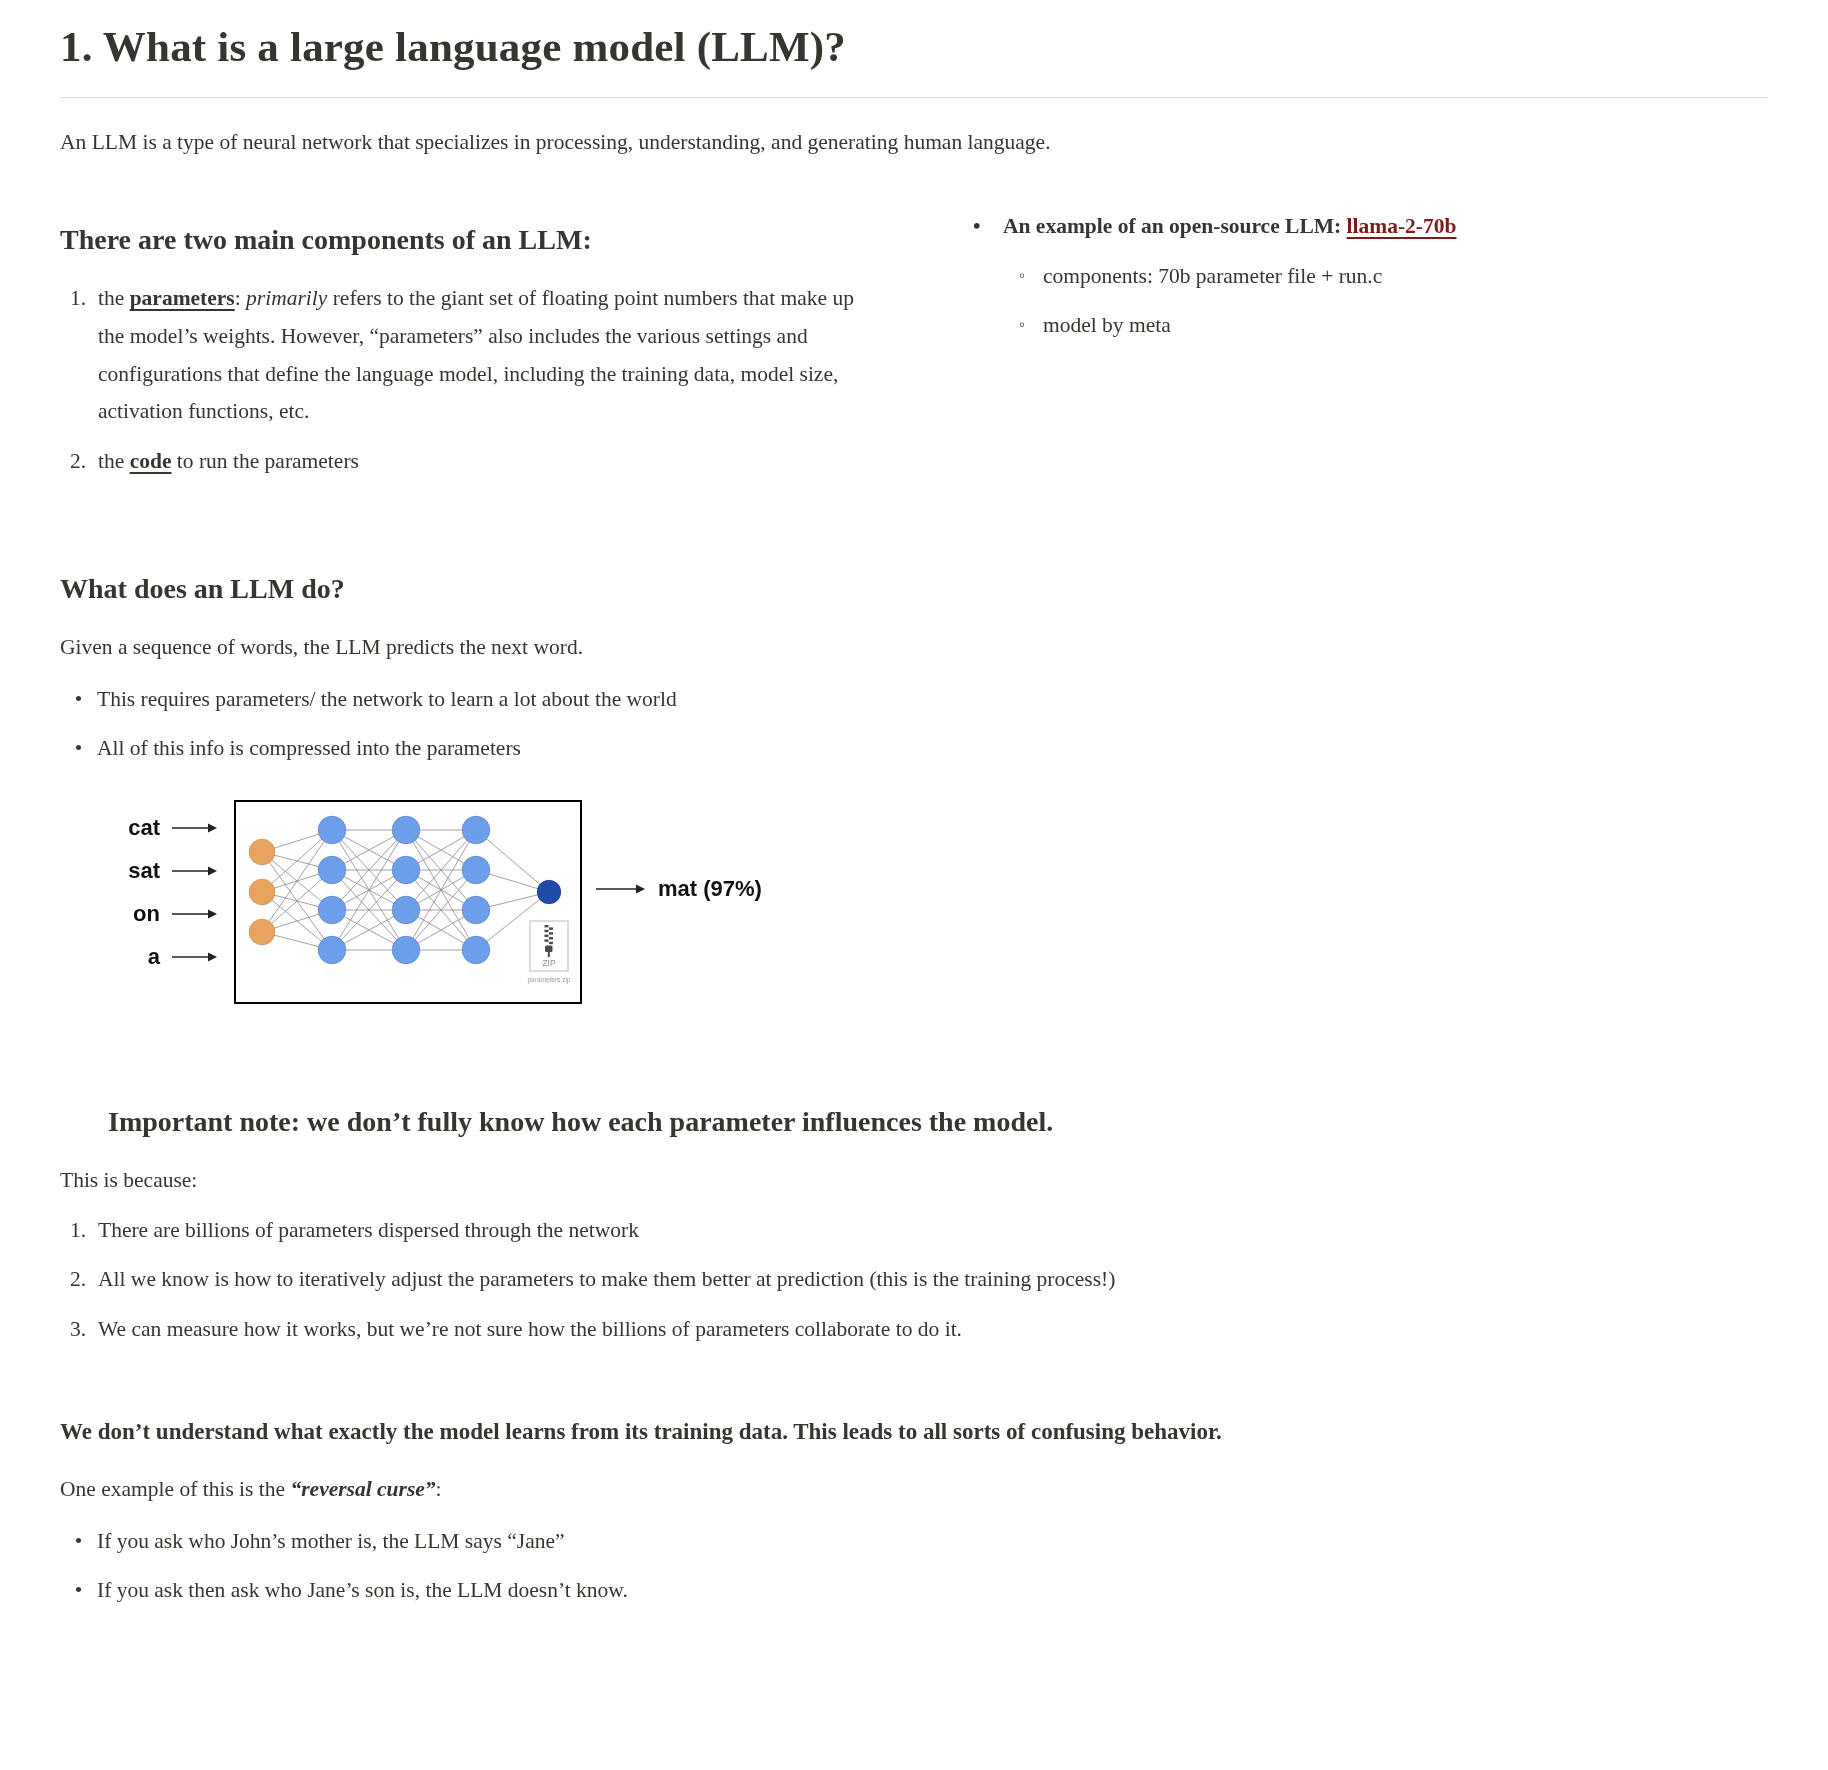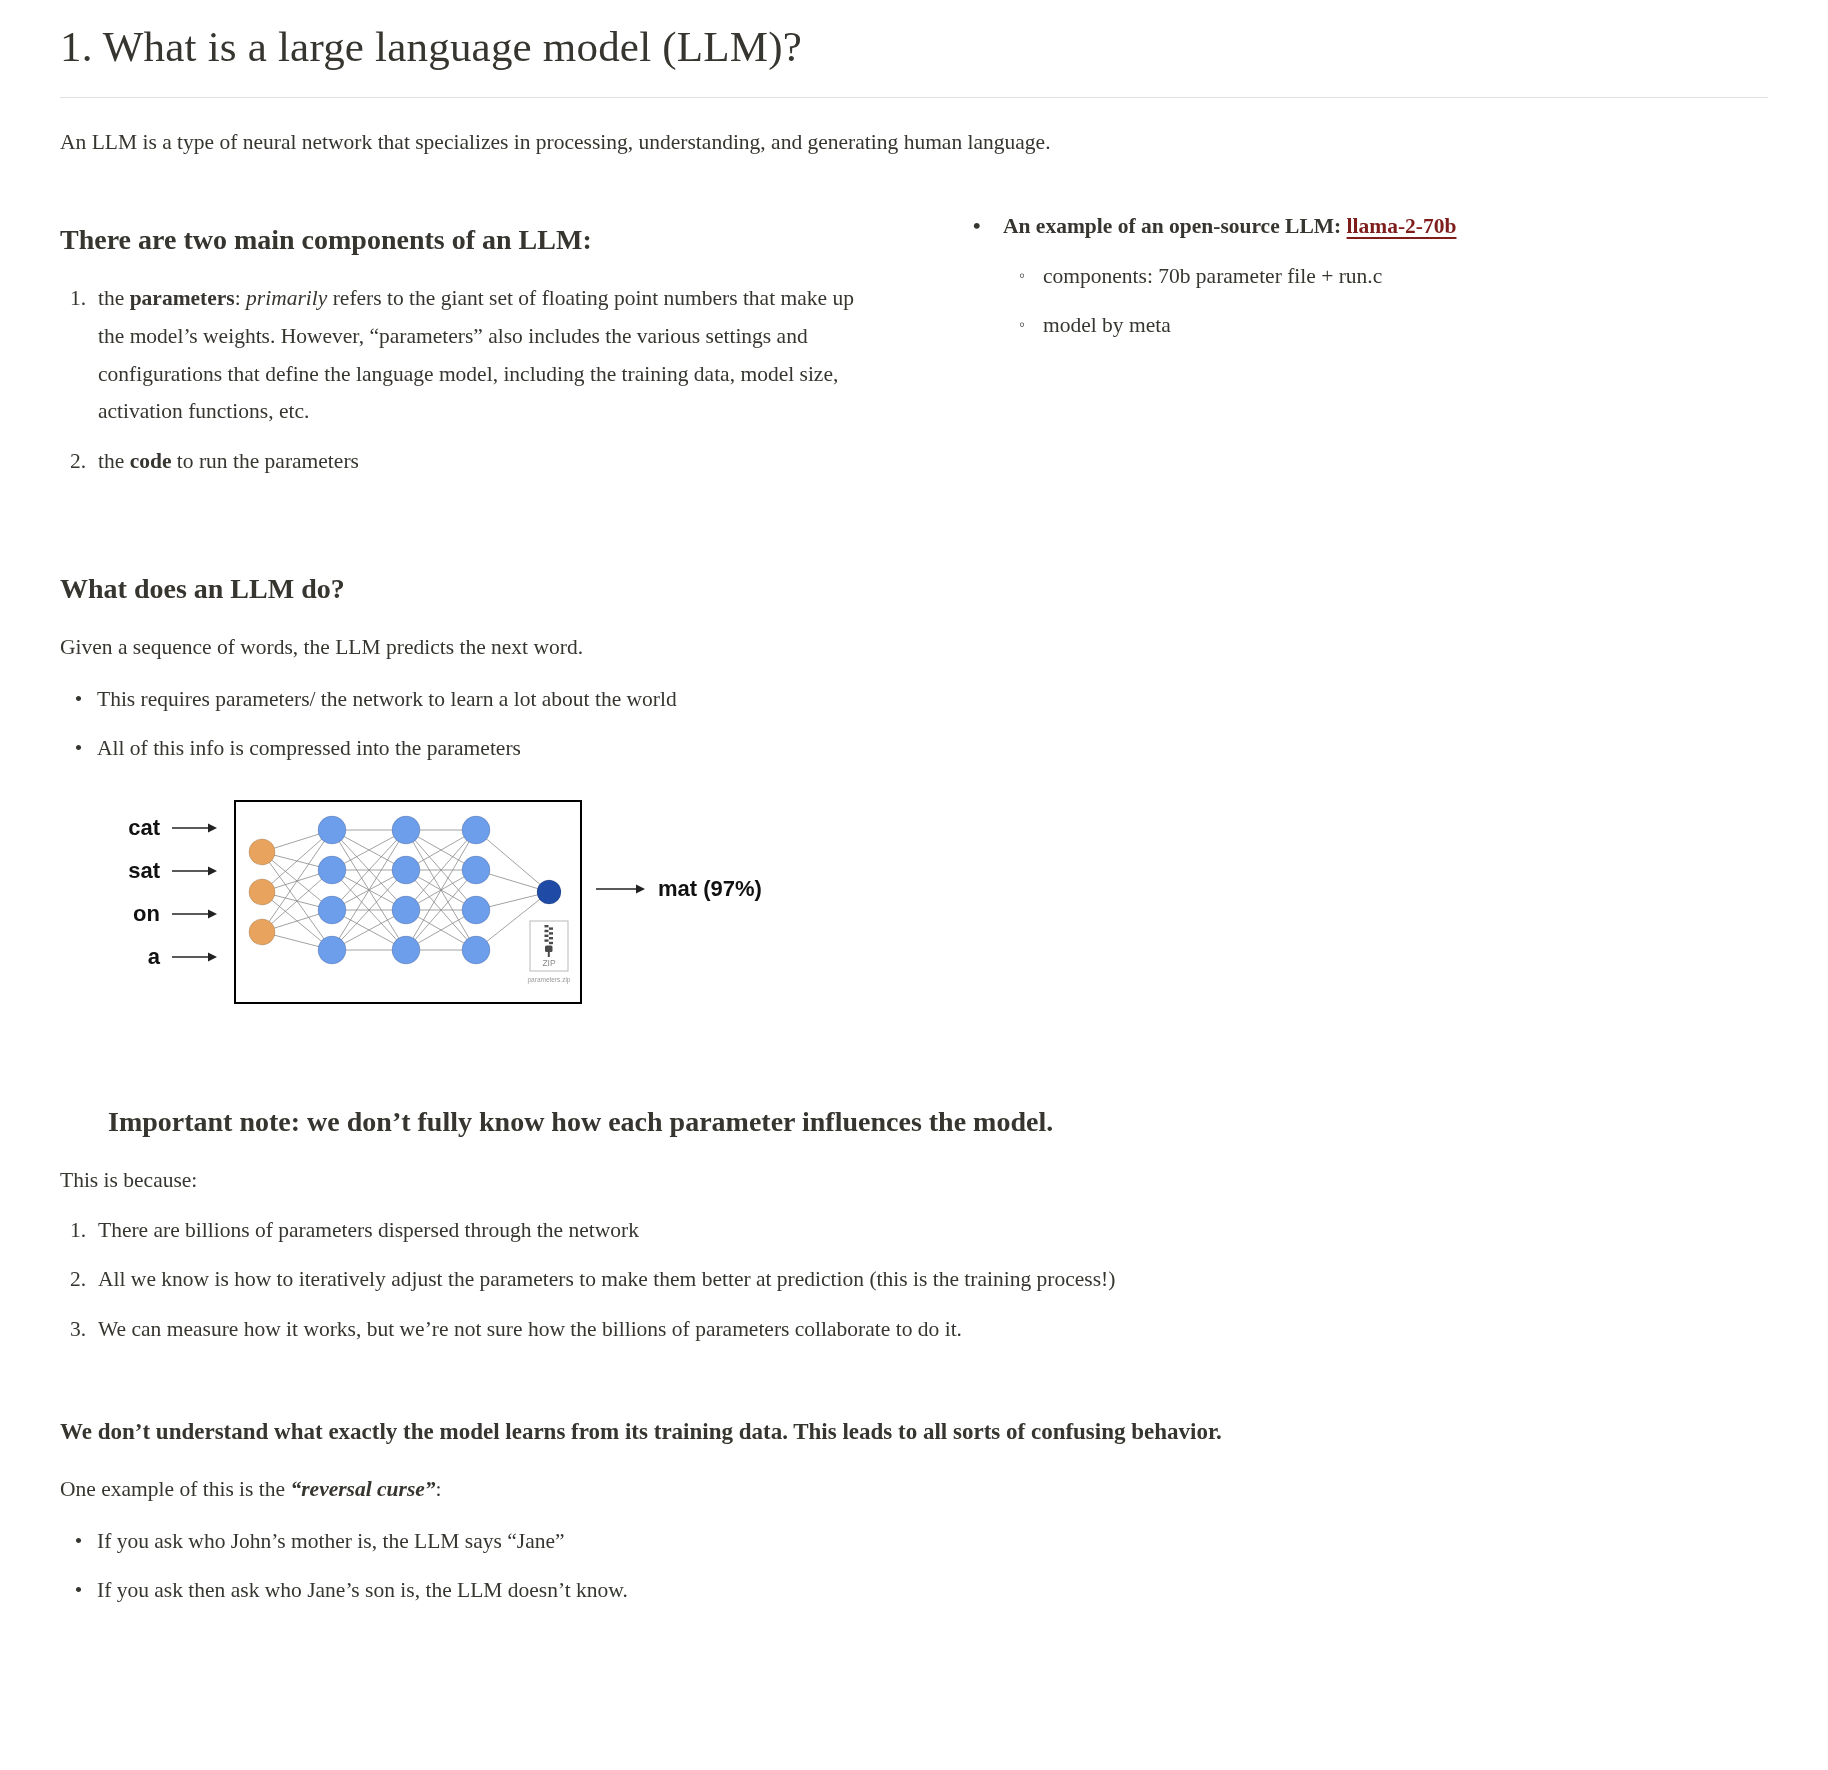--- a/index.html
+++ b/index.html
@@ -1,36 +1,36 @@
 <!DOCTYPE html>
 <html><head>
 <meta charset="utf-8">
 <style>
   html,body{margin:0;padding:0;background:#ffffff;}
   body{width:1828px;height:1770px;overflow:hidden;font-family:"Liberation Serif",serif;color:#37352f;}
   .page{padding:22px 60px 0 60px;}
 
-  .h1{font-size:43px;font-weight:400;line-height:1.15;letter-spacing:.2px;}
+  .h1{font-size:43px;font-weight:700;line-height:1.15;letter-spacing:.2px;}
   .rule{border:none;border-top:1px solid #e1e0de;margin:26px 0 0 0;}
   .body-text{font-size:21.5px;line-height:1.75;}
   .intro{margin-top:26px;}
 
   .columns{display:flex;align-items:flex-start;margin-top:46px;gap:8px;}
   .col-left{flex:0 0 905px;}
   .col-right{flex:1 1 auto;}
 
   .h2{font-size:28px;font-weight:700;line-height:1.3;}
   .col-left .h2{padding-top:14px;margin-bottom:22px;}
 
   .olist{margin-top:0;}
   .oitem{display:flex;margin-bottom:12px;}
   .onum{flex:0 0 26px;text-align:right;margin-right:12px;font-size:21.5px;line-height:1.75;}
   .li-text{font-size:21.5px;line-height:1.75;}
   .col-left .li-text{max-width:778px;}
-  .term{font-weight:700;text-underline-offset:4px;text-decoration-thickness:1.5px;}
+  .term{font-weight:700;text-decoration:underline;text-underline-offset:4px;text-decoration-thickness:1.5px;}
 
   .ex-row{display:flex;font-size:21.5px;line-height:1.75;}
   .ex-mark{flex:0 0 30px;font-weight:700;}
   .ex-label{font-weight:700;}
   .llama-link{color:#8f8e89;font-weight:700;text-decoration:underline;text-underline-offset:4px;cursor:pointer;}
   .ex-sub{display:flex;padding-left:46px;font-size:21.5px;line-height:1.75;margin-top:12px;}
   .sub-mark{flex:0 0 24px;font-size:17px;padding-top:3px;}
 
   .h2.what{margin-top:78px;margin-bottom:22px;}
   .lead{font-size:21.5px;line-height:1.75;}

